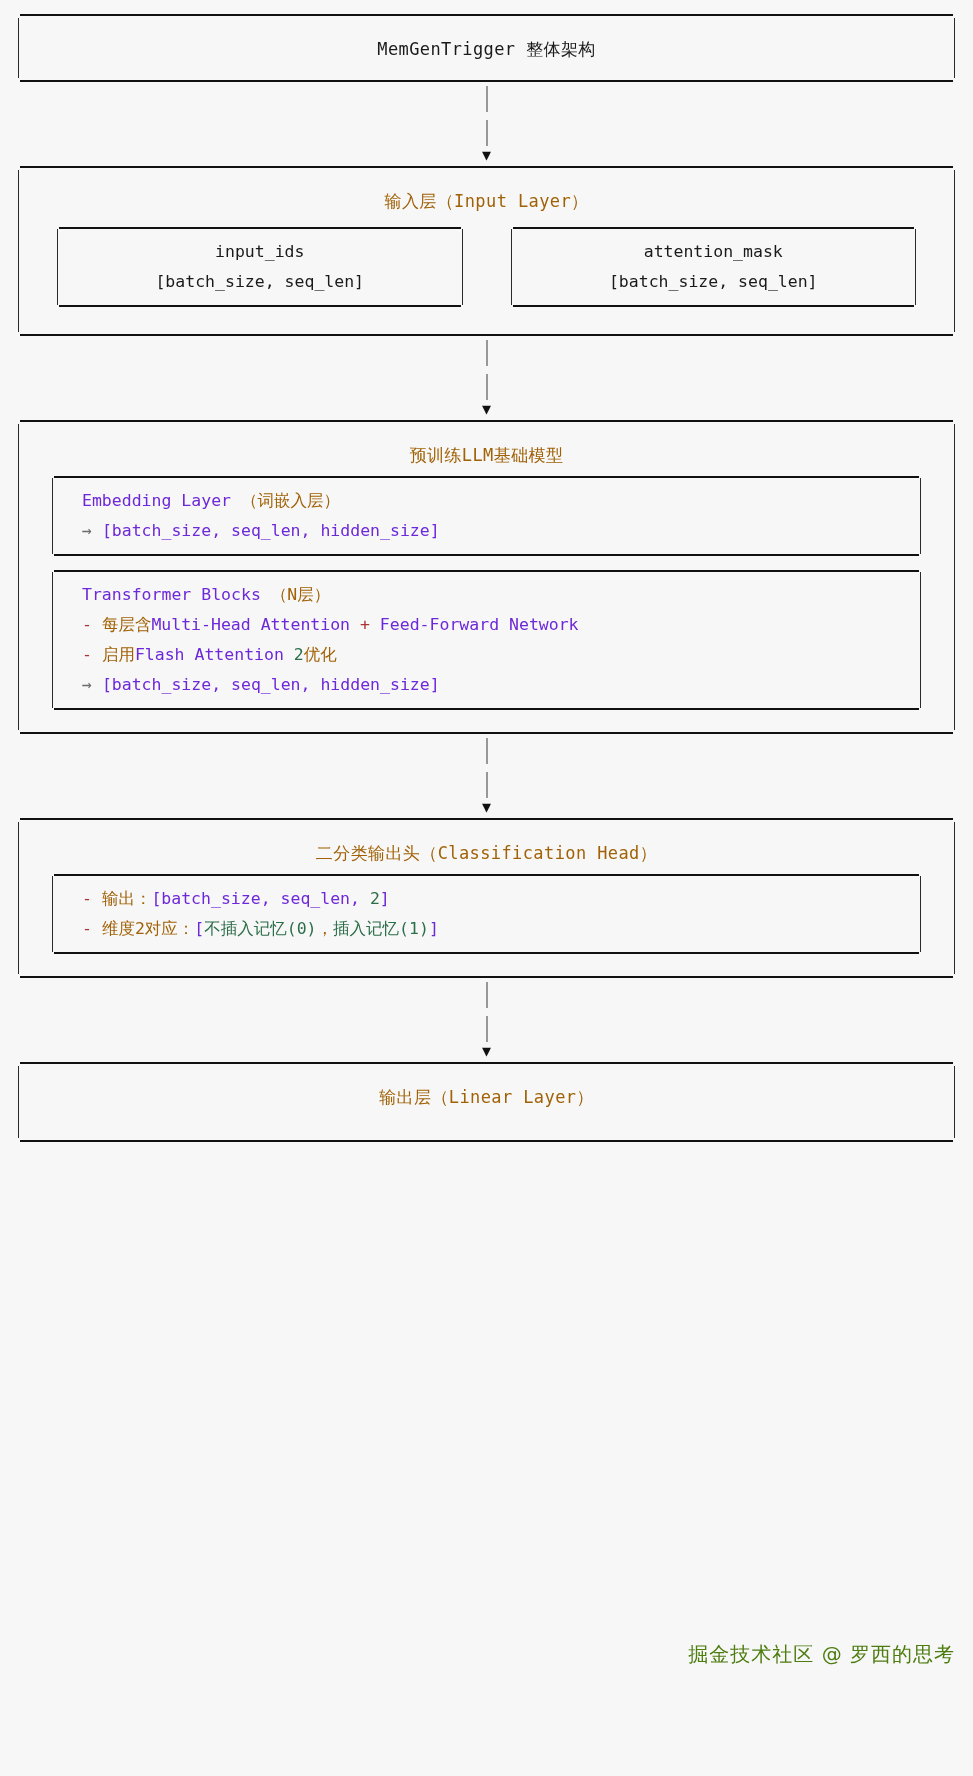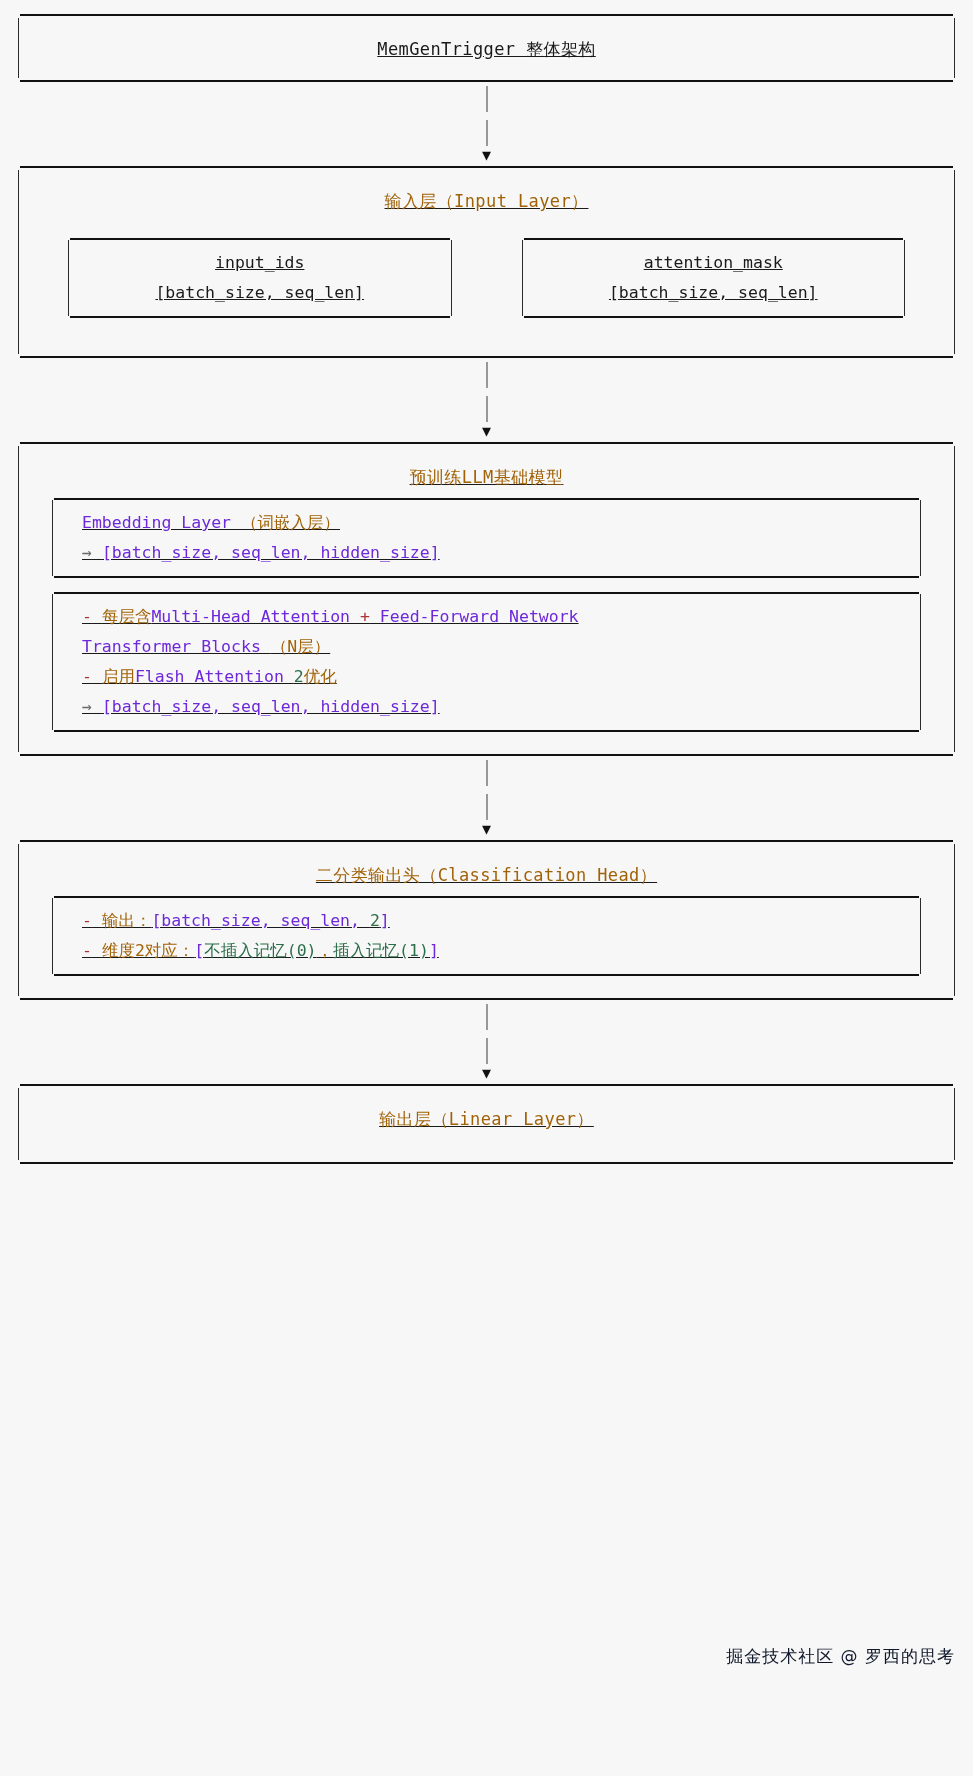--- a/index.html
+++ b/index.html
@@ -9,21 +9,20 @@
     font-family:"DejaVu Sans Mono","Liberation Mono",monospace;
     color:#1a1a1a;
     -webkit-font-smoothing:antialiased;
   }
   #page{
     position:relative;
     width:973px;
     height:1680px;
     background:#f7f7f7;
     overflow:hidden;
-    text-decoration:underline;
   }
 
   
   .box{
     position:relative;
     margin:0 18px;
     padding:0;
   }
   .box > .rule-top,
   .box > .rule-bot{
@@ -112,29 +111,29 @@
     color:#111;
   }
 
   
   .cols{
     display:flex;
     gap:38px;
     padding:0 34px;
   }
   .cols > .col{flex:1;}
-  .cols .inner{margin:16px;}
+  .cols .inner{margin:5px;}
 
   .watermark{
     position:absolute;
     right:18px;
     bottom:12px;
     font-family:"DejaVu Sans","Liberation Sans",sans-serif;
-    font-size:17px;
-    color:#0f172a;
+    font-size:20px;
+    color:#4d7c0f;
     letter-spacing:1px;
     white-space:nowrap;
   }
 </style>
 </head>
 <body>
 
 <div id="page">
 
   <div class="box" style="margin-top:14px;">
@@ -200,22 +199,22 @@
           <div class="ln"><span class="dim">→</span> <span class="blk">[batch_size, seq_len, hidden_size]</span></div>
         </div>
         <div class="rule-bot"></div>
       </div>
 
       <div class="gap"></div>
 
       <div class="inner">
         <div class="rule-top"></div>
         <div class="body">
+          <div class="ln"><span class="blk">Transformer Blocks </span><span class="cjk">（N层）</span></div>
           <div class="ln"><span class="red">-</span> <span class="cjk">每层含</span><span class="blk">Multi-Head Attention </span><span class="red">+</span><span class="blk"> Feed-Forward Network</span></div>
-          <div class="ln"><span class="blk">Transformer Blocks </span><span class="cjk">（N层）</span></div>
           <div class="ln"><span class="red">-</span> <span class="cjk">启用</span><span class="blk">Flash Attention </span><span class="grn">2</span><span class="cjk">优化</span></div>
           <div class="ln"><span class="dim">→</span> <span class="blk">[batch_size, seq_len, hidden_size]</span></div>
         </div>
         <div class="rule-bot"></div>
       </div>
 
       <div class="spacer"></div>
     </div>
     <div class="rule-bot"></div>
   </div>

